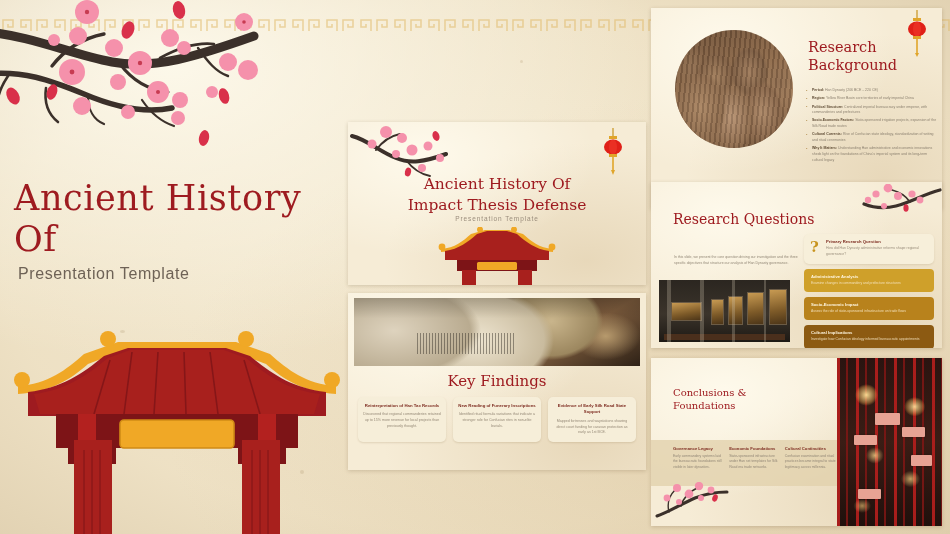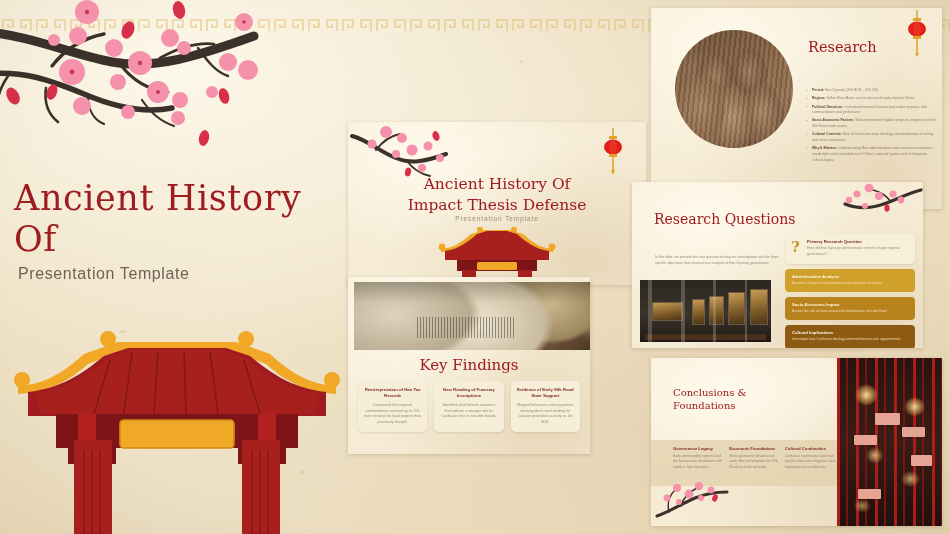--- a/index.html
+++ b/index.html
@@ -65,21 +65,21 @@
     font-size:15.5px; line-height:1.35; color:#9E1B20;
     font-family:"DejaVu Serif", serif;
   }
   #s1 .sub{
     position:absolute; left:0; right:0; top:93px; text-align:center;
     font-size:6.5px; color:#9a8d7c; letter-spacing:.9px;
   }
   .mini-gate{ position:absolute; left:50%; transform:translateX(-50%); bottom:0; width:120px; height:58px;}
 
   
-  #s2{ left:348px; top:277px; width:242px; height:177px; }
+  #s2{ left:348px; top:293px; width:298px; height:177px; }
   #s2 .photo{ position:absolute; left:6px; top:5px; width:286px; height:68px; overflow:hidden; }
   #s2 .kf-title{
     position:absolute; left:0; right:0; top:79px; text-align:center;
     font-size:15px; color:#9E1B20; font-family:"DejaVu Serif", serif;
   }
   #s2 .cards{ position:absolute; left:10px; right:10px; top:104px; display:flex; gap:7px; }
   #s2 .card{
     flex:1; background:#f6eed9; border-radius:5px; padding:6px 5px 6px;
     box-shadow:0 1px 2px rgba(120,95,50,.18);
   }
@@ -96,21 +96,21 @@
     position:absolute; left:157px; top:30px; width:130px;
     font-size:14.5px; line-height:1.25; color:#9E1B20;
     font-family:"DejaVu Serif", serif;
   }
   #s3 ul{ position:absolute; left:155px; top:80px; width:133px; list-style:none; }
   #s3 li{ position:relative; padding-left:6px; margin-bottom:2.6px; font-size:3.5px; line-height:1.62; color:#8d8271; }
   #s3 li:before{ content:"•"; position:absolute; left:0; top:-.5px; color:#b08a4a; font-size:4px; }
   #s3 li b{ color:#5d4a33; }
 
   
-  #s4{ left:632px; top:182px; width:291px; height:166px; }
+  #s4{ left:651px; top:182px; width:291px; height:166px; }
   #s4 .rt{
     position:absolute; left:22px; top:28px; width:150px;
     font-size:14px; line-height:1.3; color:#9E1B20;
     font-family:"DejaVu Serif", serif;
   }
   #s4 .intro{ position:absolute; left:23px; top:73px; width:133px; font-size:3.5px; line-height:1.7; color:#938877; }
   #s4 .photo{ position:absolute; left:8px; top:98px; width:131px; height:62px; overflow:hidden; }
   #s4 .qlist{ position:absolute; left:153px; top:52px; width:130px; }
   #s4 .q0{
     background:#f7efda; border-radius:5px; padding:5px 6px 6px 22px; position:relative; margin-bottom:5px;
@@ -418,20 +418,21 @@
       <ellipse cx="11" cy="19" rx="4" ry="7.5" fill="#f03a2c" opacity=".6"></ellipse>
       <rect x="7" y="26" width="8" height="3" fill="#e0a52a"></rect>
       <path d="M11 29 L11 43" stroke="#e0a52a" stroke-width="1.6"></path>
       <path d="M9 43 L13 43 L11 47 Z" fill="#e0a52a"></path>
     </svg>
     <div class="circ">
         <div class="ph ph-terracotta"></div>
       </div>
     <div class="rt">
       <div>Research</div>
+      <div>Background</div>
     </div>
     <ul>
       <li><b>Period:</b> <span>Han Dynasty (206 BCE – 220 CE)</span></li>
       <li><b>Region:</b> <span>Yellow River Basin core territories of early imperial China</span></li>
       <li><b>Political Structure:</b> <span>Centralized imperial bureaucracy under emperor, with commanderies and prefectures</span></li>
       <li><b>Socio-Economic Factors:</b> <span>State-sponsored irrigation projects, expansion of the Silk Road trade routes</span></li>
       <li><b>Cultural Currents:</b> <span>Rise of Confucian state ideology, standardization of writing and ritual ceremonies</span></li>
       <li><b>Why It Matters:</b> <span>Understanding Han administrative and economic innovations sheds light on the foundations of China's imperial system and its long-term cultural legacy</span></li>
     </ul>
   </div>

